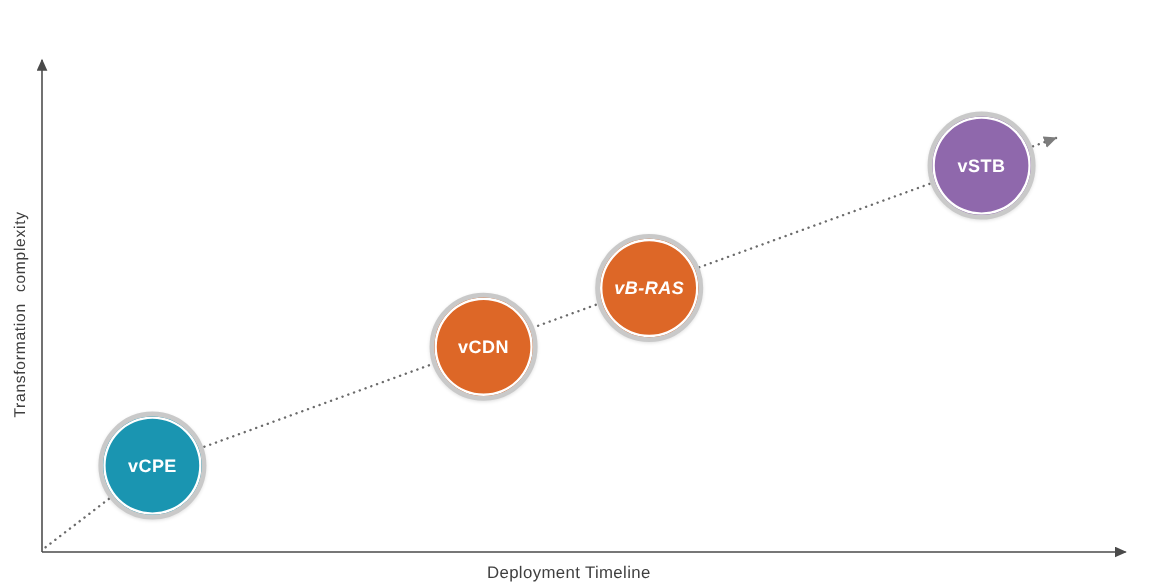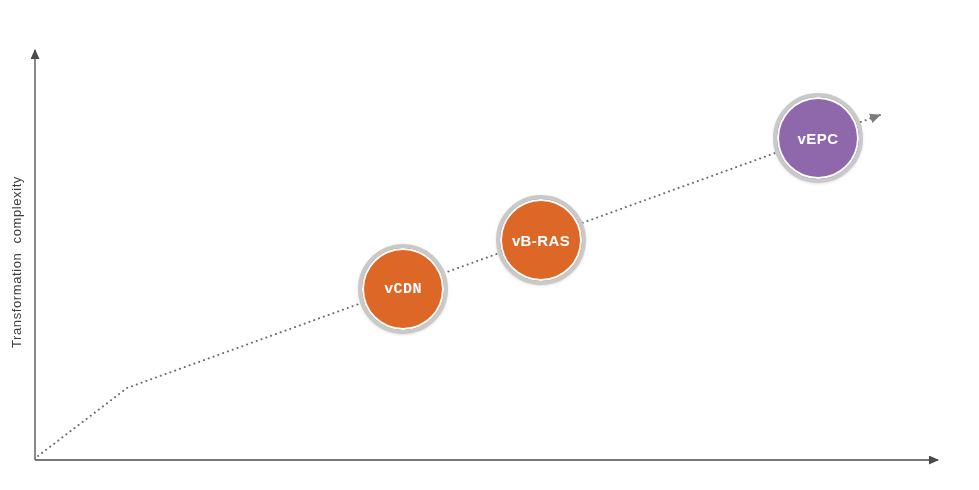--- a/index.html
+++ b/index.html
@@ -77,31 +77,35 @@
 
     <polyline points="38,456 127,388 880,115" fill="none" stroke="#6b6b6b" stroke-width="2" stroke-linecap="round" stroke-dasharray="0.1 5" marker-end="url(#dotArrow)"></polyline>
 
     <line x1="35" y1="460" x2="35" y2="50" stroke="#4a4a4a" stroke-width="1.3" marker-end="url(#axisArrow)"></line>
 
     <line x1="35" y1="460" x2="938" y2="460" stroke="#4a4a4a" stroke-width="1.3" marker-end="url(#axisArrow)"></line>
   </svg>
 
   <div class="y-label">Transformation complexity</div>
 
+  <div class="x-label">Deployment Timeline</div>
 
   <div class="nodes-layer" id="nodes">
+    <div class="node" style="left: 82px; top: 343px; width: 90px; height: 90px; background: rgb(26, 149, 177);">
+      <span class="node-label">vCPE</span>
+    </div>
 
 
-    <div class="node" style="left: 358px; top: 244px; width: 90px; height: 90px; background: rgb(221, 103, 39); font-family: Liberation Mono, monospace;">
+    <div class="node" style="left: 358px; top: 244px; width: 90px; height: 90px; background: rgb(221, 103, 39);">
       <span class="node-label">vCDN</span>
     </div>
 
-    <div class="node" style="left: 496px; top: 195px; width: 90px; height: 90px; background: rgb(221, 103, 39);">
+    <div class="node" style="left: 496px; top: 195px; width: 90px; height: 90px; background: rgb(221, 103, 39); font-style: italic;">
       <span class="node-label">vB-RAS</span>
     </div>
 
 
     <div class="node" style="left: 773px; top: 93px; width: 90px; height: 90px; background: rgb(143, 104, 172);">
-      <span class="node-label">vEPC</span>
+      <span class="node-label">vSTB</span>
     </div>
   </div>
 
 </div>
 
 </body></html>

